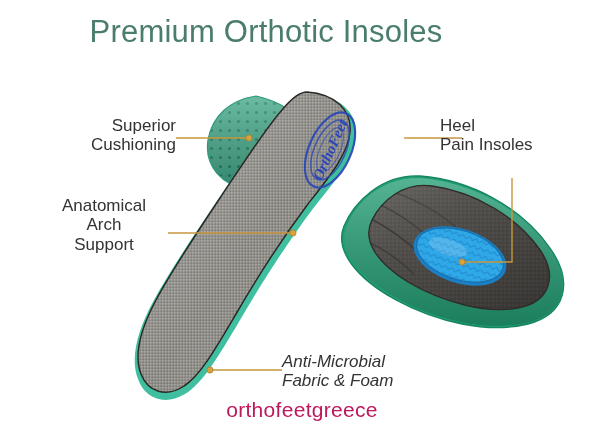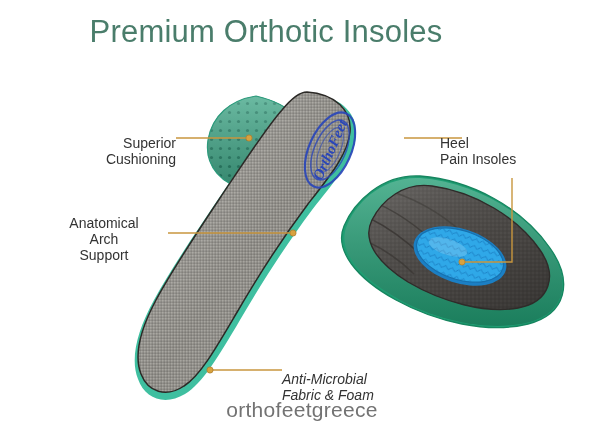--- a/index.html
+++ b/index.html
@@ -30,26 +30,25 @@
     font-weight: 400;
     letter-spacing: 0.2px;
     color: #4a7d6b;
     font-family: "Liberation Sans", sans-serif;
   }
 
   
   .callout {
     position: absolute;
     color: #333333;
-    font-size: 14px;
+    font-size: 17px;
     line-height: 1.14;
     font-weight: 400;
     font-family: "Liberation Sans", sans-serif;
     white-space: pre-line;
-    margin-top: 20px;
   }
   #label-cushioning {
     left: 8px;
     top: 116px;
     width: 168px;
     text-align: right;
   }
   #label-arch {
     left: 20px;
     top: 196px;
@@ -81,21 +80,21 @@
   }
 
   
   #watermark {
     position: absolute;
     left: 0;
     top: 398px;
     width: 604px;
     text-align: center;
     font-size: 21px;
-    color: #737373;
+    color: #be185d;
     letter-spacing: 0.3px;
     font-family: "Liberation Sans", sans-serif;
   }
 
   
   #art {
     position: absolute;
     left: 0;
     top: 0;
     width: 604px;

